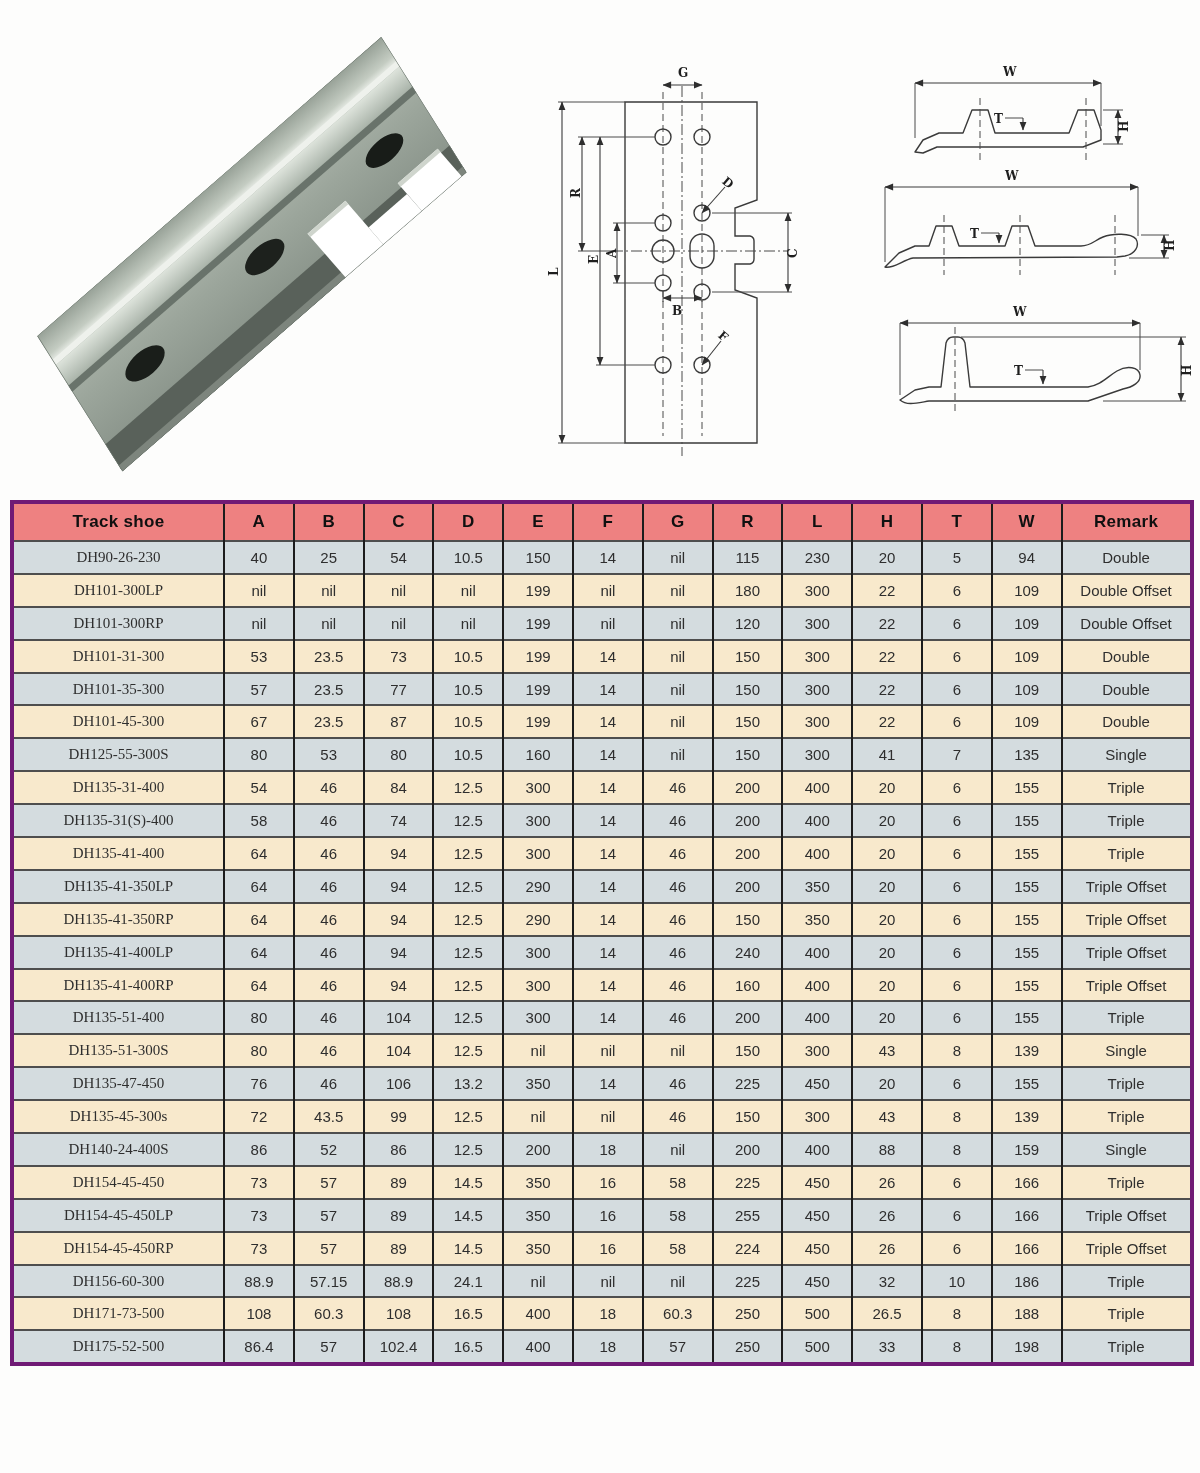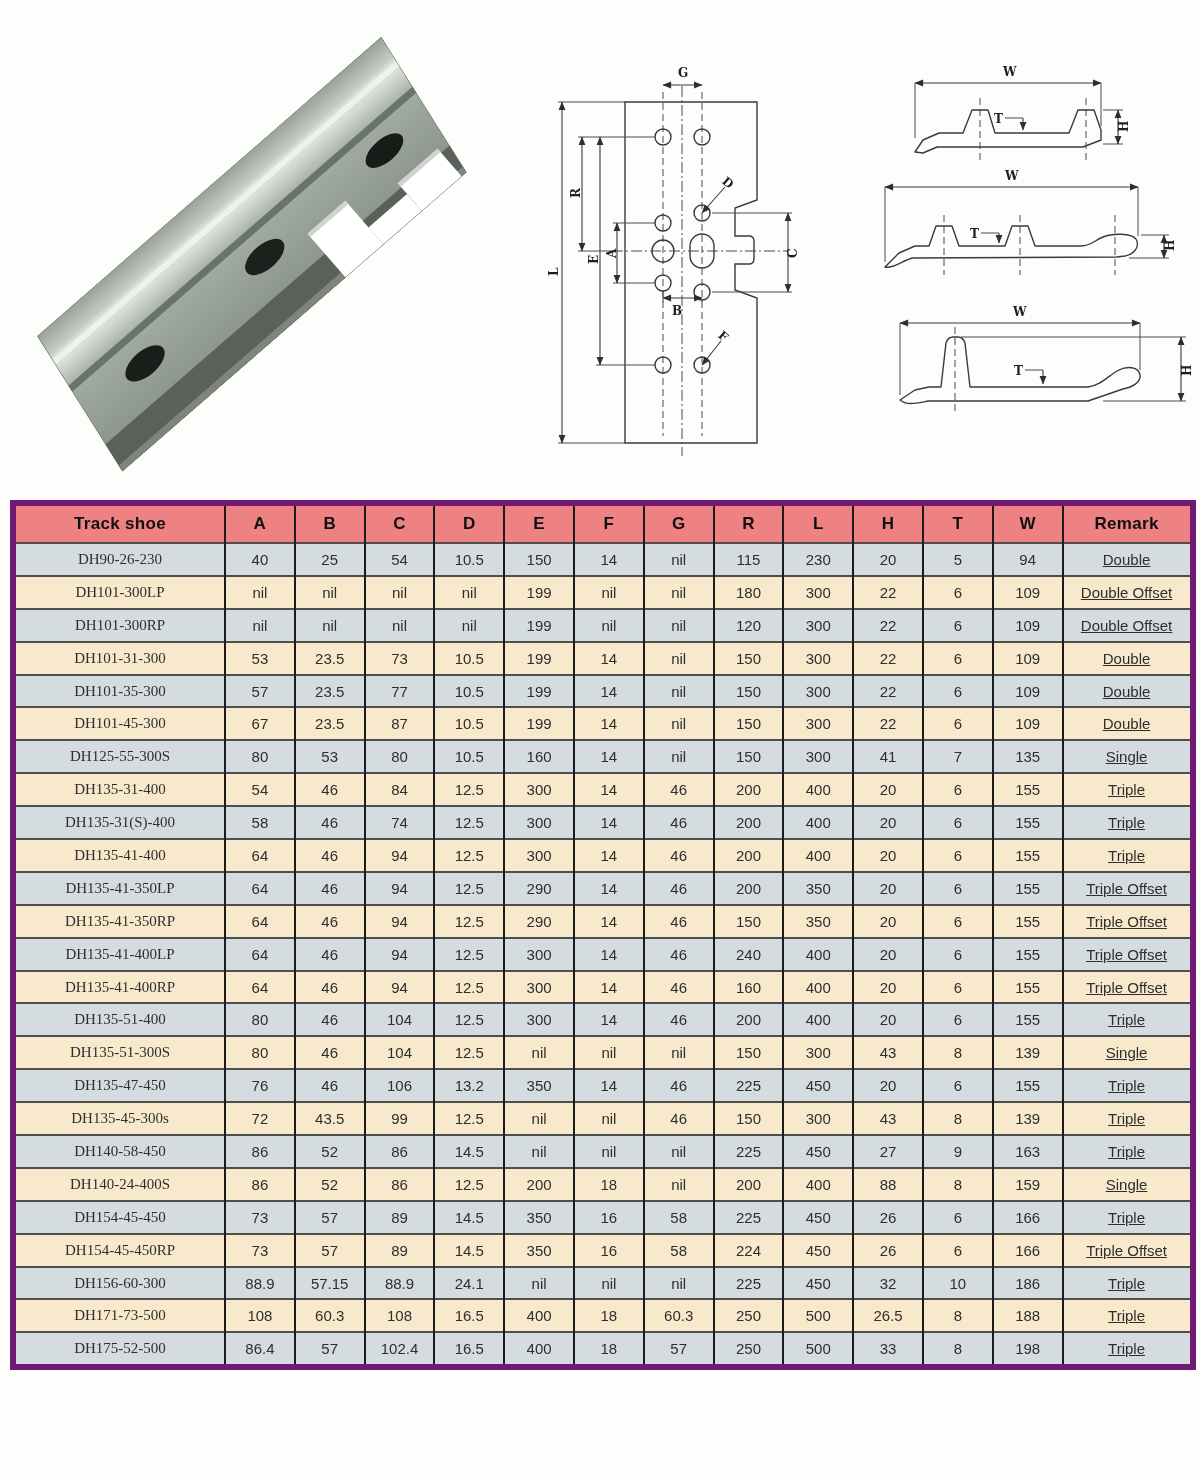--- a/index.html
+++ b/index.html
@@ -10,42 +10,42 @@
     overflow:hidden;
   }
   .top-area svg{position:absolute;display:block;}
   #photo-svg{left:2px;top:12px;}
   #plan-svg{left:520px;top:40px;}
   #sections-svg{left:853px;top:40px;}
 
   table.spec{
     position:absolute;left:10px;top:500px;width:1180px;
     border-collapse:collapse;table-layout:fixed;
-    border:6px solid #701a75;
+    border:4px solid #701a75;
   }
   table.spec th{
     background:var(--header-bg,#ee8181);
     color:#101010;font-weight:bold;font-size:17px;
     height:36px;letter-spacing:.3px;
   }
   table.spec td{
     height:30.9px;text-align:center;vertical-align:middle;
     color:#2e2e2e;font-size:15px;
   }
   table.spec th,table.spec td{
     border-left:2.5px solid #1c1c1c;
     border-top:2px solid #4e4e4e;
     padding:0 2px;white-space:nowrap;overflow:hidden;
   }
   table.spec tr>*:first-child{border-left:none;}
   table.spec thead th{border-top:none;}
   table.spec tbody tr:nth-child(odd){background:var(--row-blue,#d4dcdf);}
   table.spec tbody tr:nth-child(even){background:var(--row-cream,#f8e9cc);}
   td.model{font-size:15.5px;font-family:Liberation Serif, serif;}
-  td.remark{font-size:15px;text-decoration:underline;}
+  td.remark{font-size:15px;}
 
   
   .dline{stroke:#3a3a3a;stroke-width:1.4;fill:none;}
   .thin{stroke:#4a4a4a;stroke-width:1;fill:none;}
   .dash{stroke:#4a4a4a;stroke-width:1;fill:none;stroke-dasharray:7 4;}
   .dashdot{stroke:#4a4a4a;stroke-width:1;fill:none;stroke-dasharray:11 3 2 3;}
   .dim{stroke:#3a3a3a;stroke-width:1.1;fill:none;}
   text.dlabel{font-family:"DejaVu Serif",serif;font-weight:bold;font-size:12px;fill:#1e1e1e;}
 </style>
 </head>
@@ -537,36 +537,20 @@
         <td class="">nil</td>
         <td class="">46</td>
         <td class="">150</td>
         <td class="">300</td>
         <td class="">43</td>
         <td class="">8</td>
         <td class="">139</td>
         <td class="remark">Triple</td>
       </tr>
       <tr>
-        <td class="model">DH140-58-450</td>
-        <td class="">86</td>
-        <td class="">52</td>
-        <td class="">86</td>
-        <td class="">14.5</td>
-        <td class="">nil</td>
-        <td class="">nil</td>
-        <td class="">nil</td>
-        <td class="">225</td>
-        <td class="">450</td>
-        <td class="">27</td>
-        <td class="">9</td>
-        <td class="">163</td>
-        <td class="remark">Triple</td>
-      </tr>
-      <tr>
         <td class="model">DH140-24-400S</td>
         <td class="">86</td>
         <td class="">52</td>
         <td class="">86</td>
         <td class="">12.5</td>
         <td class="">200</td>
         <td class="">18</td>
         <td class="">nil</td>
         <td class="">200</td>
         <td class="">400</td>
@@ -585,20 +569,36 @@
         <td class="">16</td>
         <td class="">58</td>
         <td class="">225</td>
         <td class="">450</td>
         <td class="">26</td>
         <td class="">6</td>
         <td class="">166</td>
         <td class="remark">Triple</td>
       </tr>
       <tr>
+        <td class="model">DH154-45-450LP</td>
+        <td class="">73</td>
+        <td class="">57</td>
+        <td class="">89</td>
+        <td class="">14.5</td>
+        <td class="">350</td>
+        <td class="">16</td>
+        <td class="">58</td>
+        <td class="">255</td>
+        <td class="">450</td>
+        <td class="">26</td>
+        <td class="">6</td>
+        <td class="">166</td>
+        <td class="remark">Triple Offset</td>
+      </tr>
+      <tr>
         <td class="model">DH154-45-450RP</td>
         <td class="">73</td>
         <td class="">57</td>
         <td class="">89</td>
         <td class="">14.5</td>
         <td class="">350</td>
         <td class="">16</td>
         <td class="">58</td>
         <td class="">224</td>
         <td class="">450</td>

